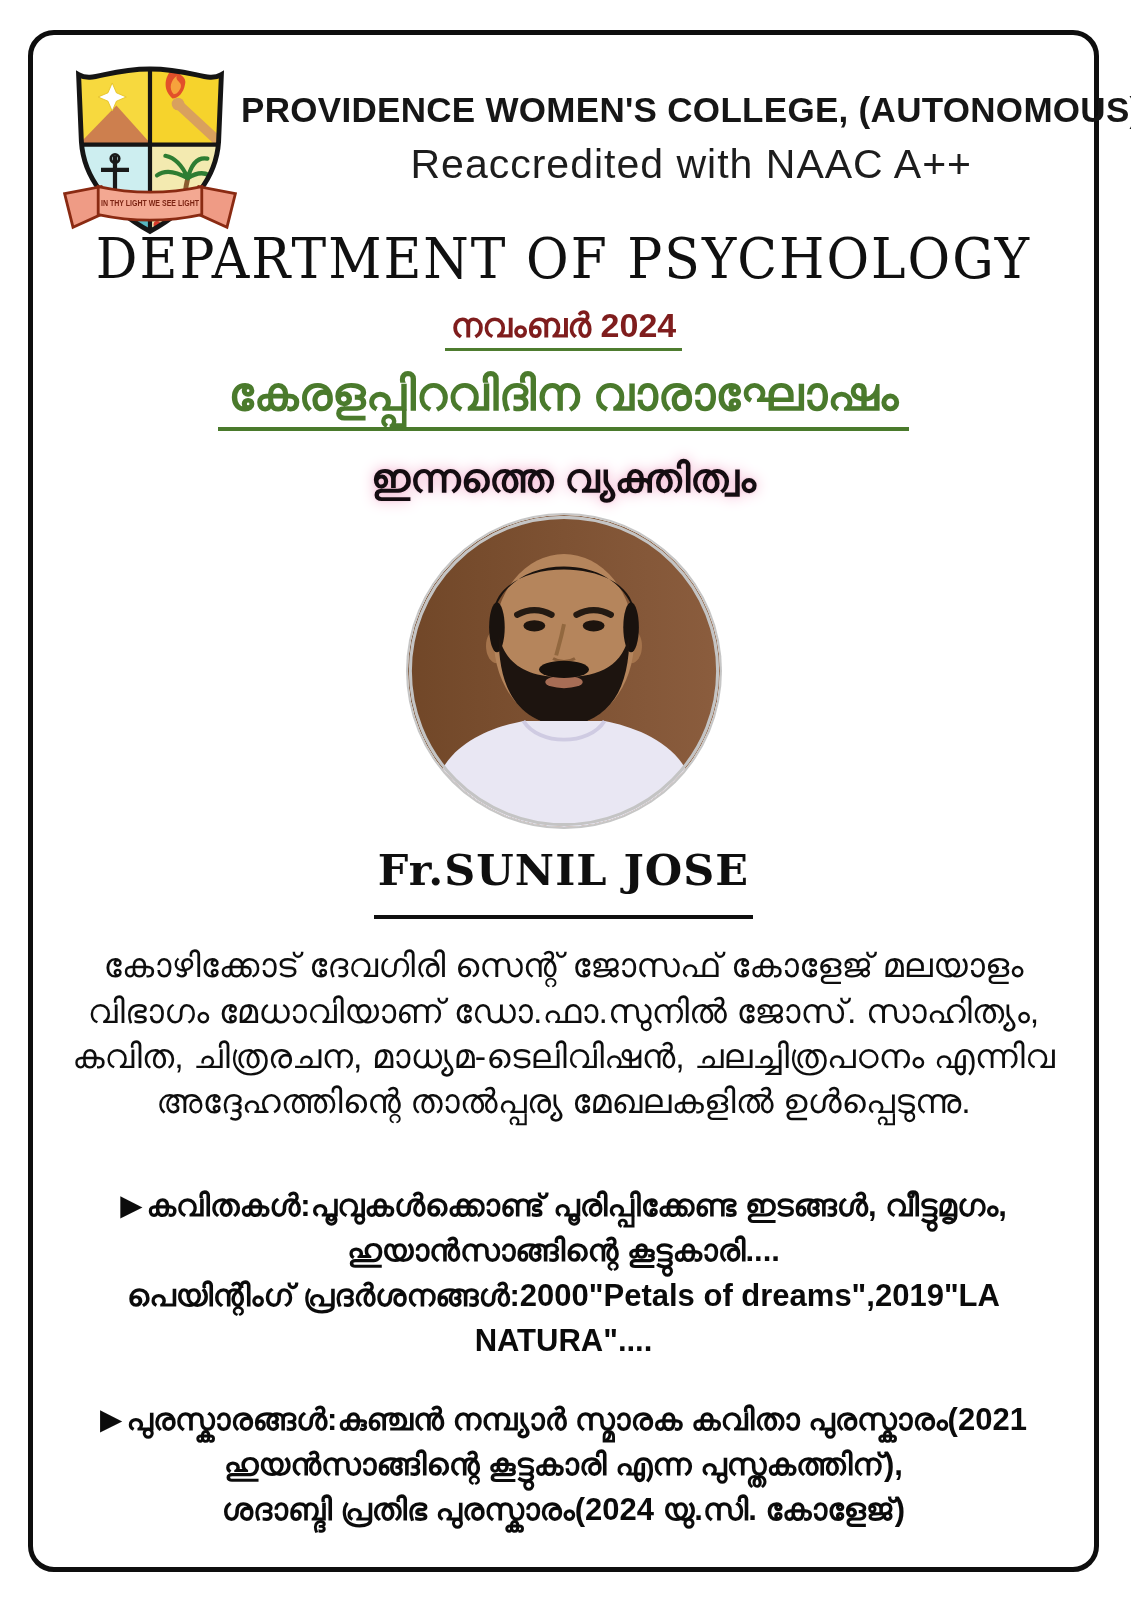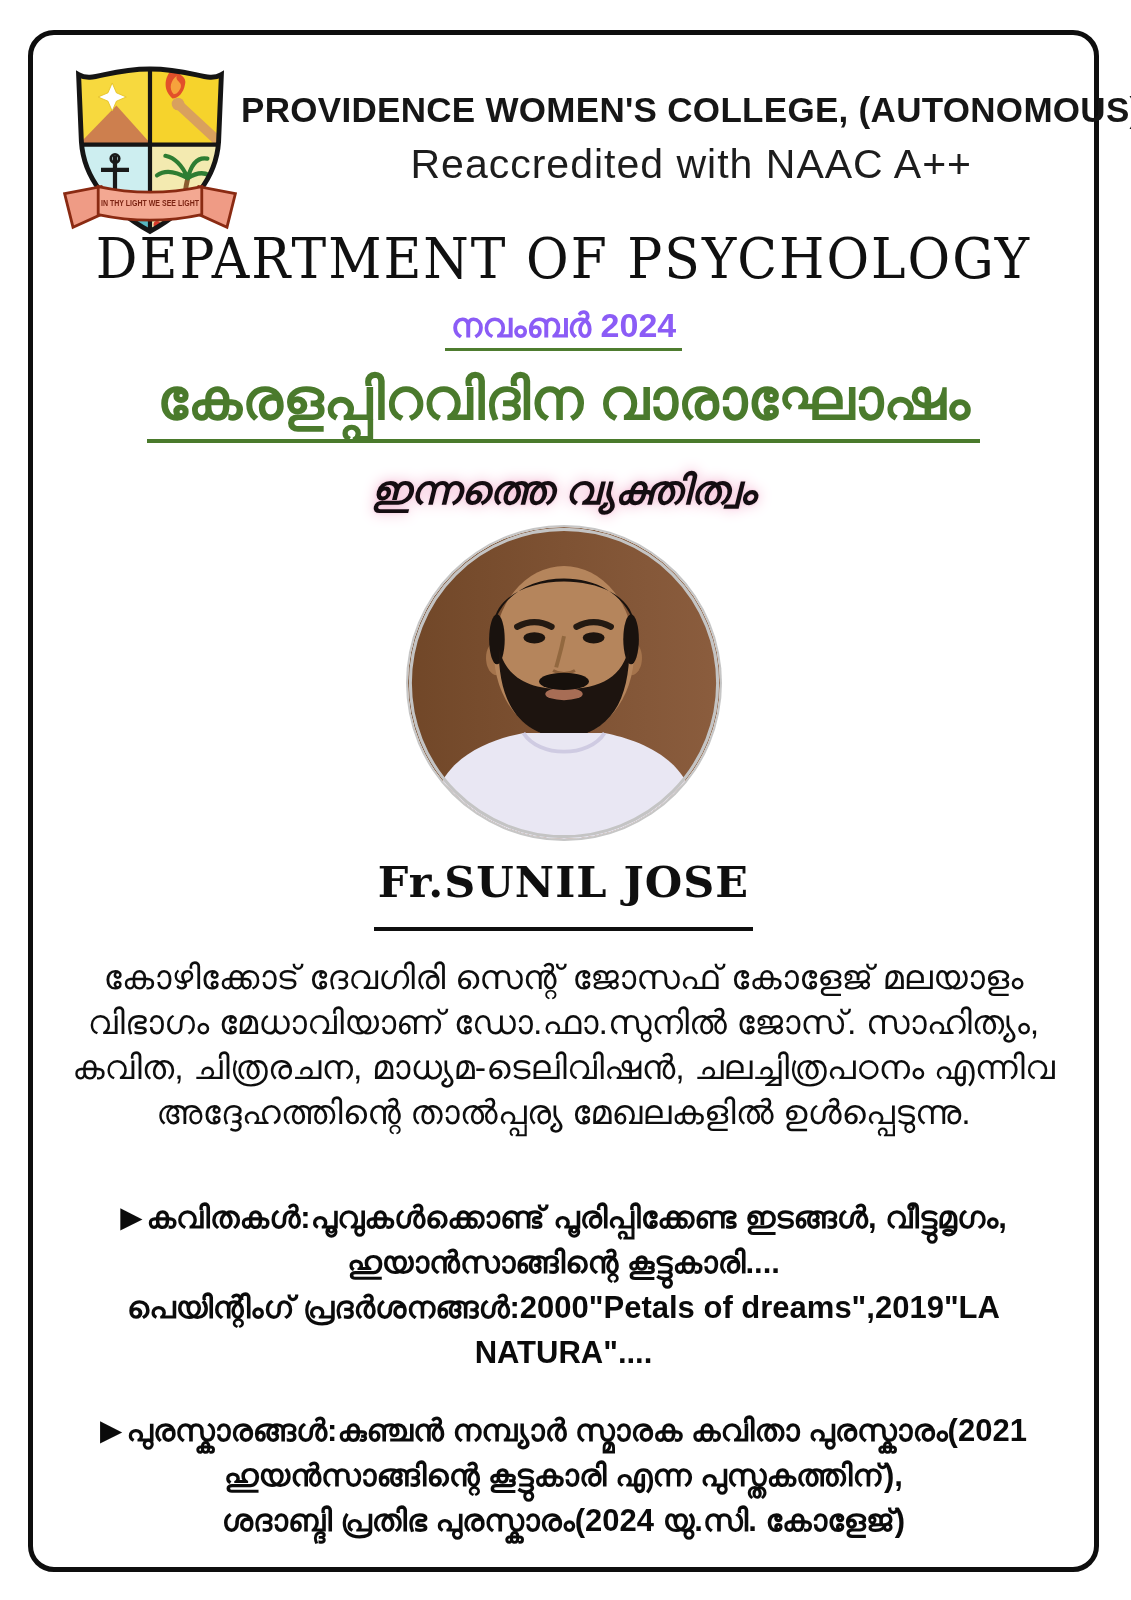--- a/index.html
+++ b/index.html
@@ -54,43 +54,42 @@
     letter-spacing:2px;
     color:#101010;
     transform:scaleY(1.06);
     line-height:1.1;
   }
   .month{
     display:inline-block;
     margin-top:18px;
     font-size:34px;
     font-weight:600;
-    color:#8b5cf6;
+    color:#7f1d1d;
     border-bottom:3px solid #4e7c2f;
     padding:0 6px 3px 6px;
     line-height:1.15;
   }
   .event-title{
     display:inline-block;
     margin-top:16px;
-    font-size:57px;
+    font-size:47px;
     font-weight:800;
     color:#4a7a2c;
     border-bottom:4px solid #4a7a2c;
     padding:0 10px 6px 10px;
     line-height:1.15;
   }
   .subtitle{
     margin-top:24px;
     font-size:40px;
     font-weight:600;
     color:#140d11;
     text-shadow:0 0 14px #f1a9c9, 0 0 3px #f7d6e6;
     line-height:1.15;
-    font-style:italic;
   }
   
   .photo-wrap{
     width:312px;height:312px;
     margin:14px auto 0 auto;
     border-radius:50%;
     overflow:hidden;
     box-shadow:0 0 0 2px #c6c6c6;
   }
   .photo-wrap svg{display:block;width:100%;height:100%;}

